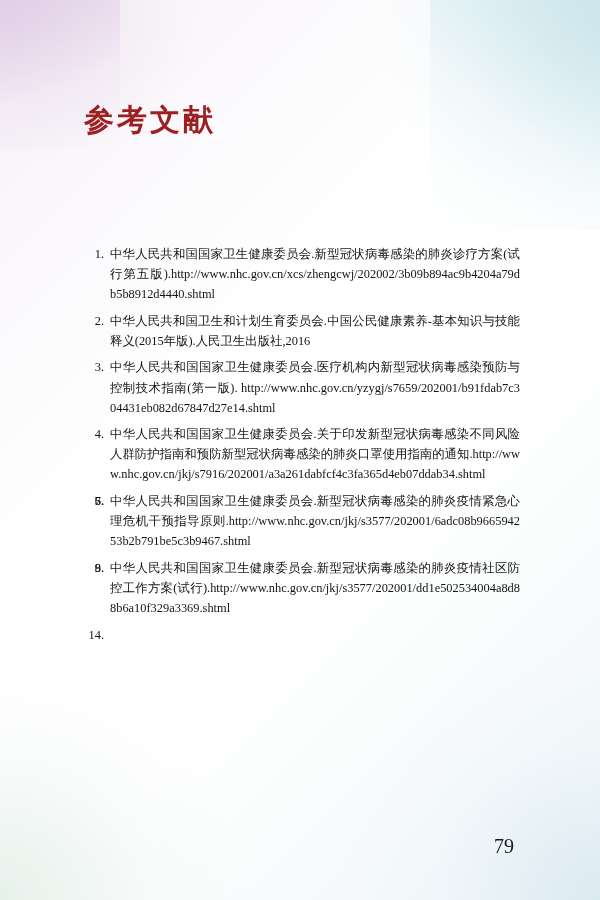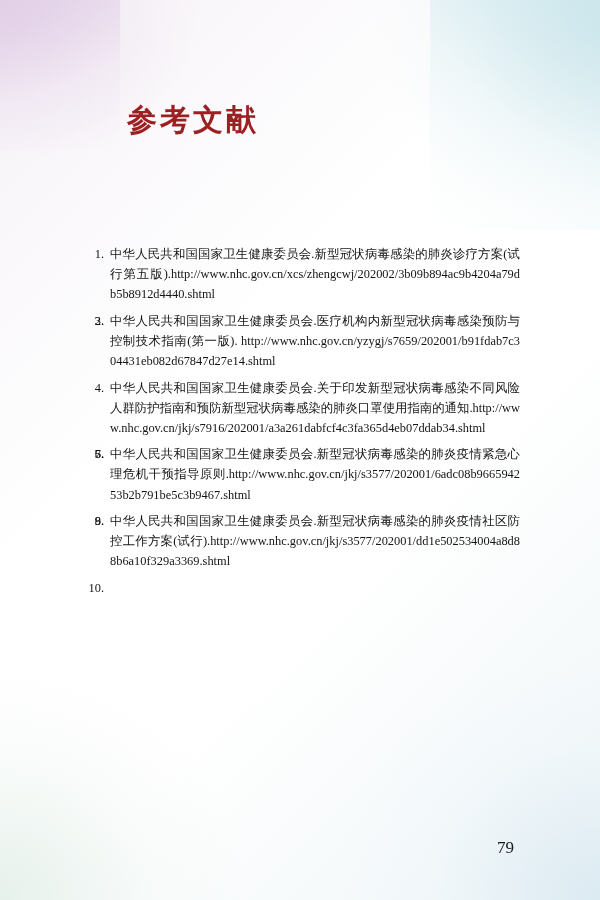--- a/index.html
+++ b/index.html
@@ -44,21 +44,20 @@
   .title {
     position: absolute;
     left: 84px;
     top: 100px;
     font-family: "DejaVu Sans", sans-serif;
     font-weight: bold;
     font-size: 30px;
     letter-spacing: 3px;
     color: #9c1f22;
     z-index: 4;
-    margin-left: 43px;
   }
   .refs {
     position: absolute;
     left: 84px;
     top: 244px;
     width: 436px;
     z-index: 3;
     list-style: none;
     margin: 0;
     padding: 0;
@@ -81,21 +80,21 @@
     top: 0;
     width: 20px;
     text-align: right;
     font-size: 12.4px;
     color: #141414;
   }
   .page-number {
     position: absolute;
     right: 86px;
     bottom: 42px;
-    font-size: 17px;
+    font-size: 20px;
     color: #1a1a1a;
     font-family: "Liberation Serif", serif;
     z-index: 4;
   }
 </style>
 </head>
 <body>
 
 <div class="page">
 
@@ -103,20 +102,21 @@
 
   <div class="refs">
 
     <div class="ref-item">
       <span class="ref-num">1.</span>
       <span>中华人民共和国国家卫生健康委员会.新型冠状病毒感染的肺炎诊疗方案(试行第五版).http://www.nhc.gov.cn/xcs/zhengcwj/202002/3b09b894ac9b4204a79db5b8912d4440.shtml</span>
     </div>
 
     <div class="ref-item">
       <span class="ref-num">2.</span>
+      <span>中华人民共和国卫生和计划生育委员会.中国公民健康素养‐基本知识与技能释义(2015年版).人民卫生出版社,2016</span>
     </div>
 
     <div class="ref-item">
       <span class="ref-num">3.</span>
       <span>中华人民共和国国家卫生健康委员会.医疗机构内新型冠状病毒感染预防与控制技术指南(第一版). http://www.nhc.gov.cn/yzygj/s7659/202001/b91fdab7c304431eb082d67847d27e14.shtml</span>
     </div>
 
     <div class="ref-item">
       <span class="ref-num">4.</span>
       <span>中华人民共和国国家卫生健康委员会.关于印发新型冠状病毒感染不同风险人群防护指南和预防新型冠状病毒感染的肺炎口罩使用指南的通知.http://www.nhc.gov.cn/jkj/s7916/202001/a3a261dabfcf4c3fa365d4eb07ddab34.shtml</span>
@@ -138,20 +138,20 @@
     <div class="ref-item">
       <span class="ref-num">8.</span>
     </div>
 
     <div class="ref-item">
       <span class="ref-num">9.</span>
       <span>中华人民共和国国家卫生健康委员会.新型冠状病毒感染的肺炎疫情社区防控工作方案(试行).http://www.nhc.gov.cn/jkj/s3577/202001/dd1e502534004a8d88b6a10f329a3369.shtml</span>
     </div>
 
     <div class="ref-item">
-      <span class="ref-num">10.</span>
+      <span class="ref-num">14.</span>
     </div>
 
   </div>
 
   <div class="page-number">79</div>
 
 </div>
 
 </body></html>

